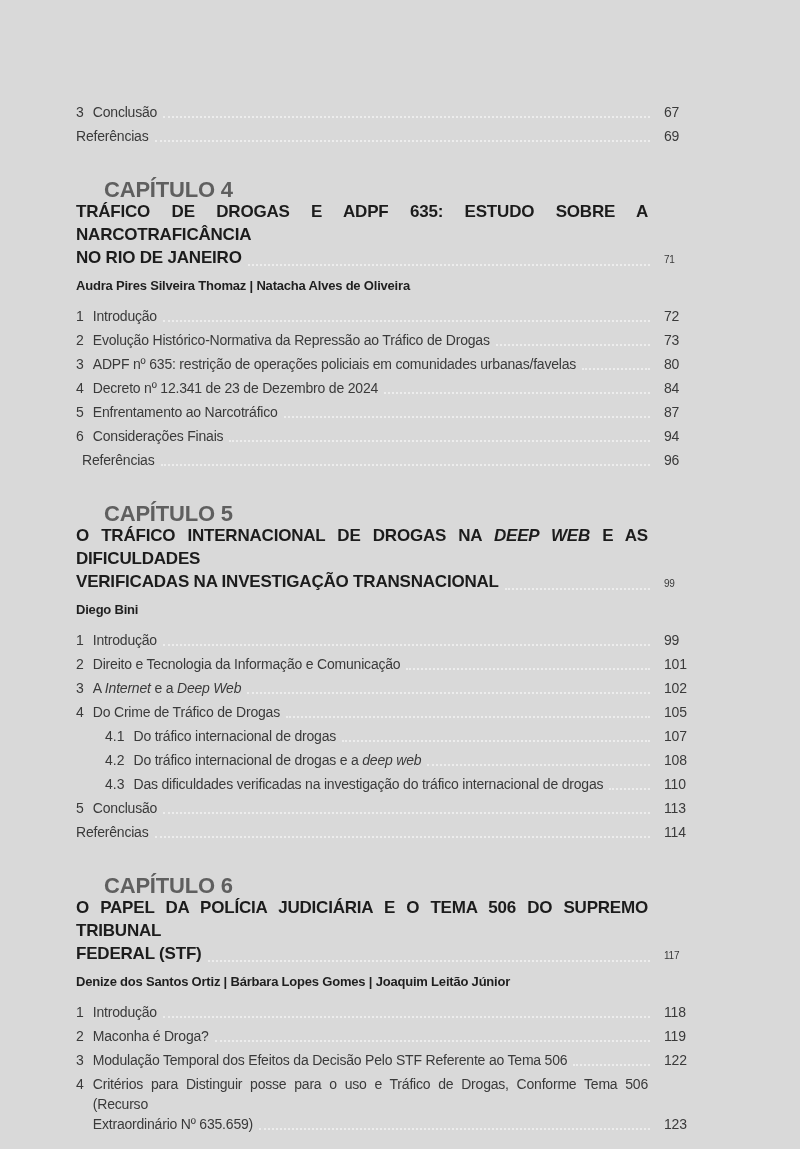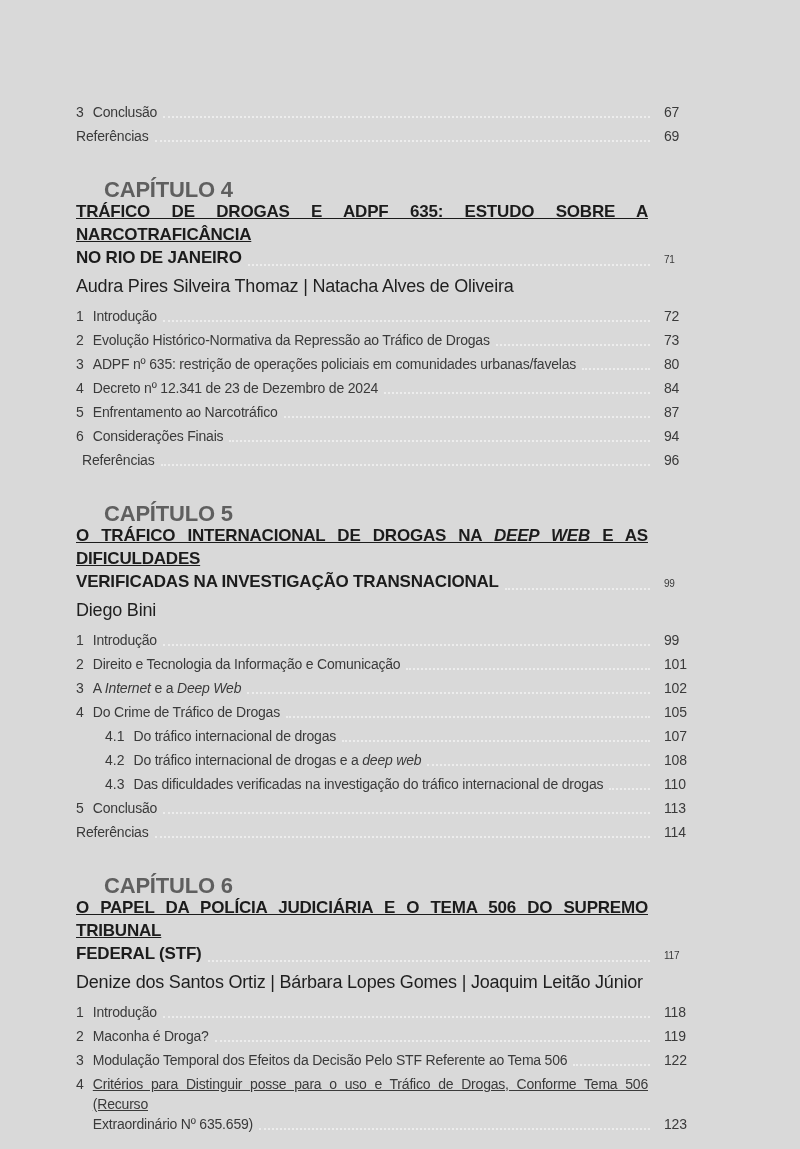--- a/index.html
+++ b/index.html
@@ -24,21 +24,21 @@
   .line.with-page .line-text { white-space: nowrap; flex: 0 1 auto; min-width: 0; }
   .leader {
     flex: 1 1 auto;
     min-width: 12px;
     border-bottom: 2px dotted #ededed;
     align-self: flex-end;
     margin: 0 14px 4px 6px;
   }
   .page-num { flex: 0 0 auto; min-width: 36px; }
   .line.no-page { padding-right: 52px; }
-  .line.justify { text-align: justify; text-align-last: justify; text-decoration: underline; }
+  .line.justify { text-align: justify; text-align-last: justify; }
   .italic { font-style: italic; }
 
   
   .entry { display: flex; margin-bottom: 4px; }
   .entry .num { margin-right: 9px; white-space: nowrap; color: #3a3a3a; font-size: 14px; line-height: 20px; }
   .entry .entry-lines { flex: 1 1 auto; min-width: 0; }
   .entry.indent-1 { margin-left: 29px; }
   .entry.padded { margin-left: 6px; }
 
   
@@ -47,21 +47,21 @@
     color: #5f5f5f; font-size: 22px; font-weight: bold;
     line-height: 21px; letter-spacing: -0.2px; margin-left: 28px;
   }
   .chapter-title .line {
     color: #1c1c1c; font-size: 17px; font-weight: bold;
     line-height: 23px; letter-spacing: -0.2px;
   }
   .chapter-title .leader { margin-bottom: 5px; }
   .chapter-title .page-num { font-weight: normal; font-size: 10px; color: #3a3a3a; }
   .authors {
-    color: #1f1f1f; font-size: 18px; font-weight: normal;
+    color: #1f1f1f; font-size: 13px; font-weight: bold;
     line-height: 20px; letter-spacing: -0.2px;
     margin: 5px 0 10px 0;
   }
   .entries-block { margin-top: 2px; }
   .top-entries { margin-top: 0; }
 </style>
 </head>
 <body>
 
 <div class="page">

